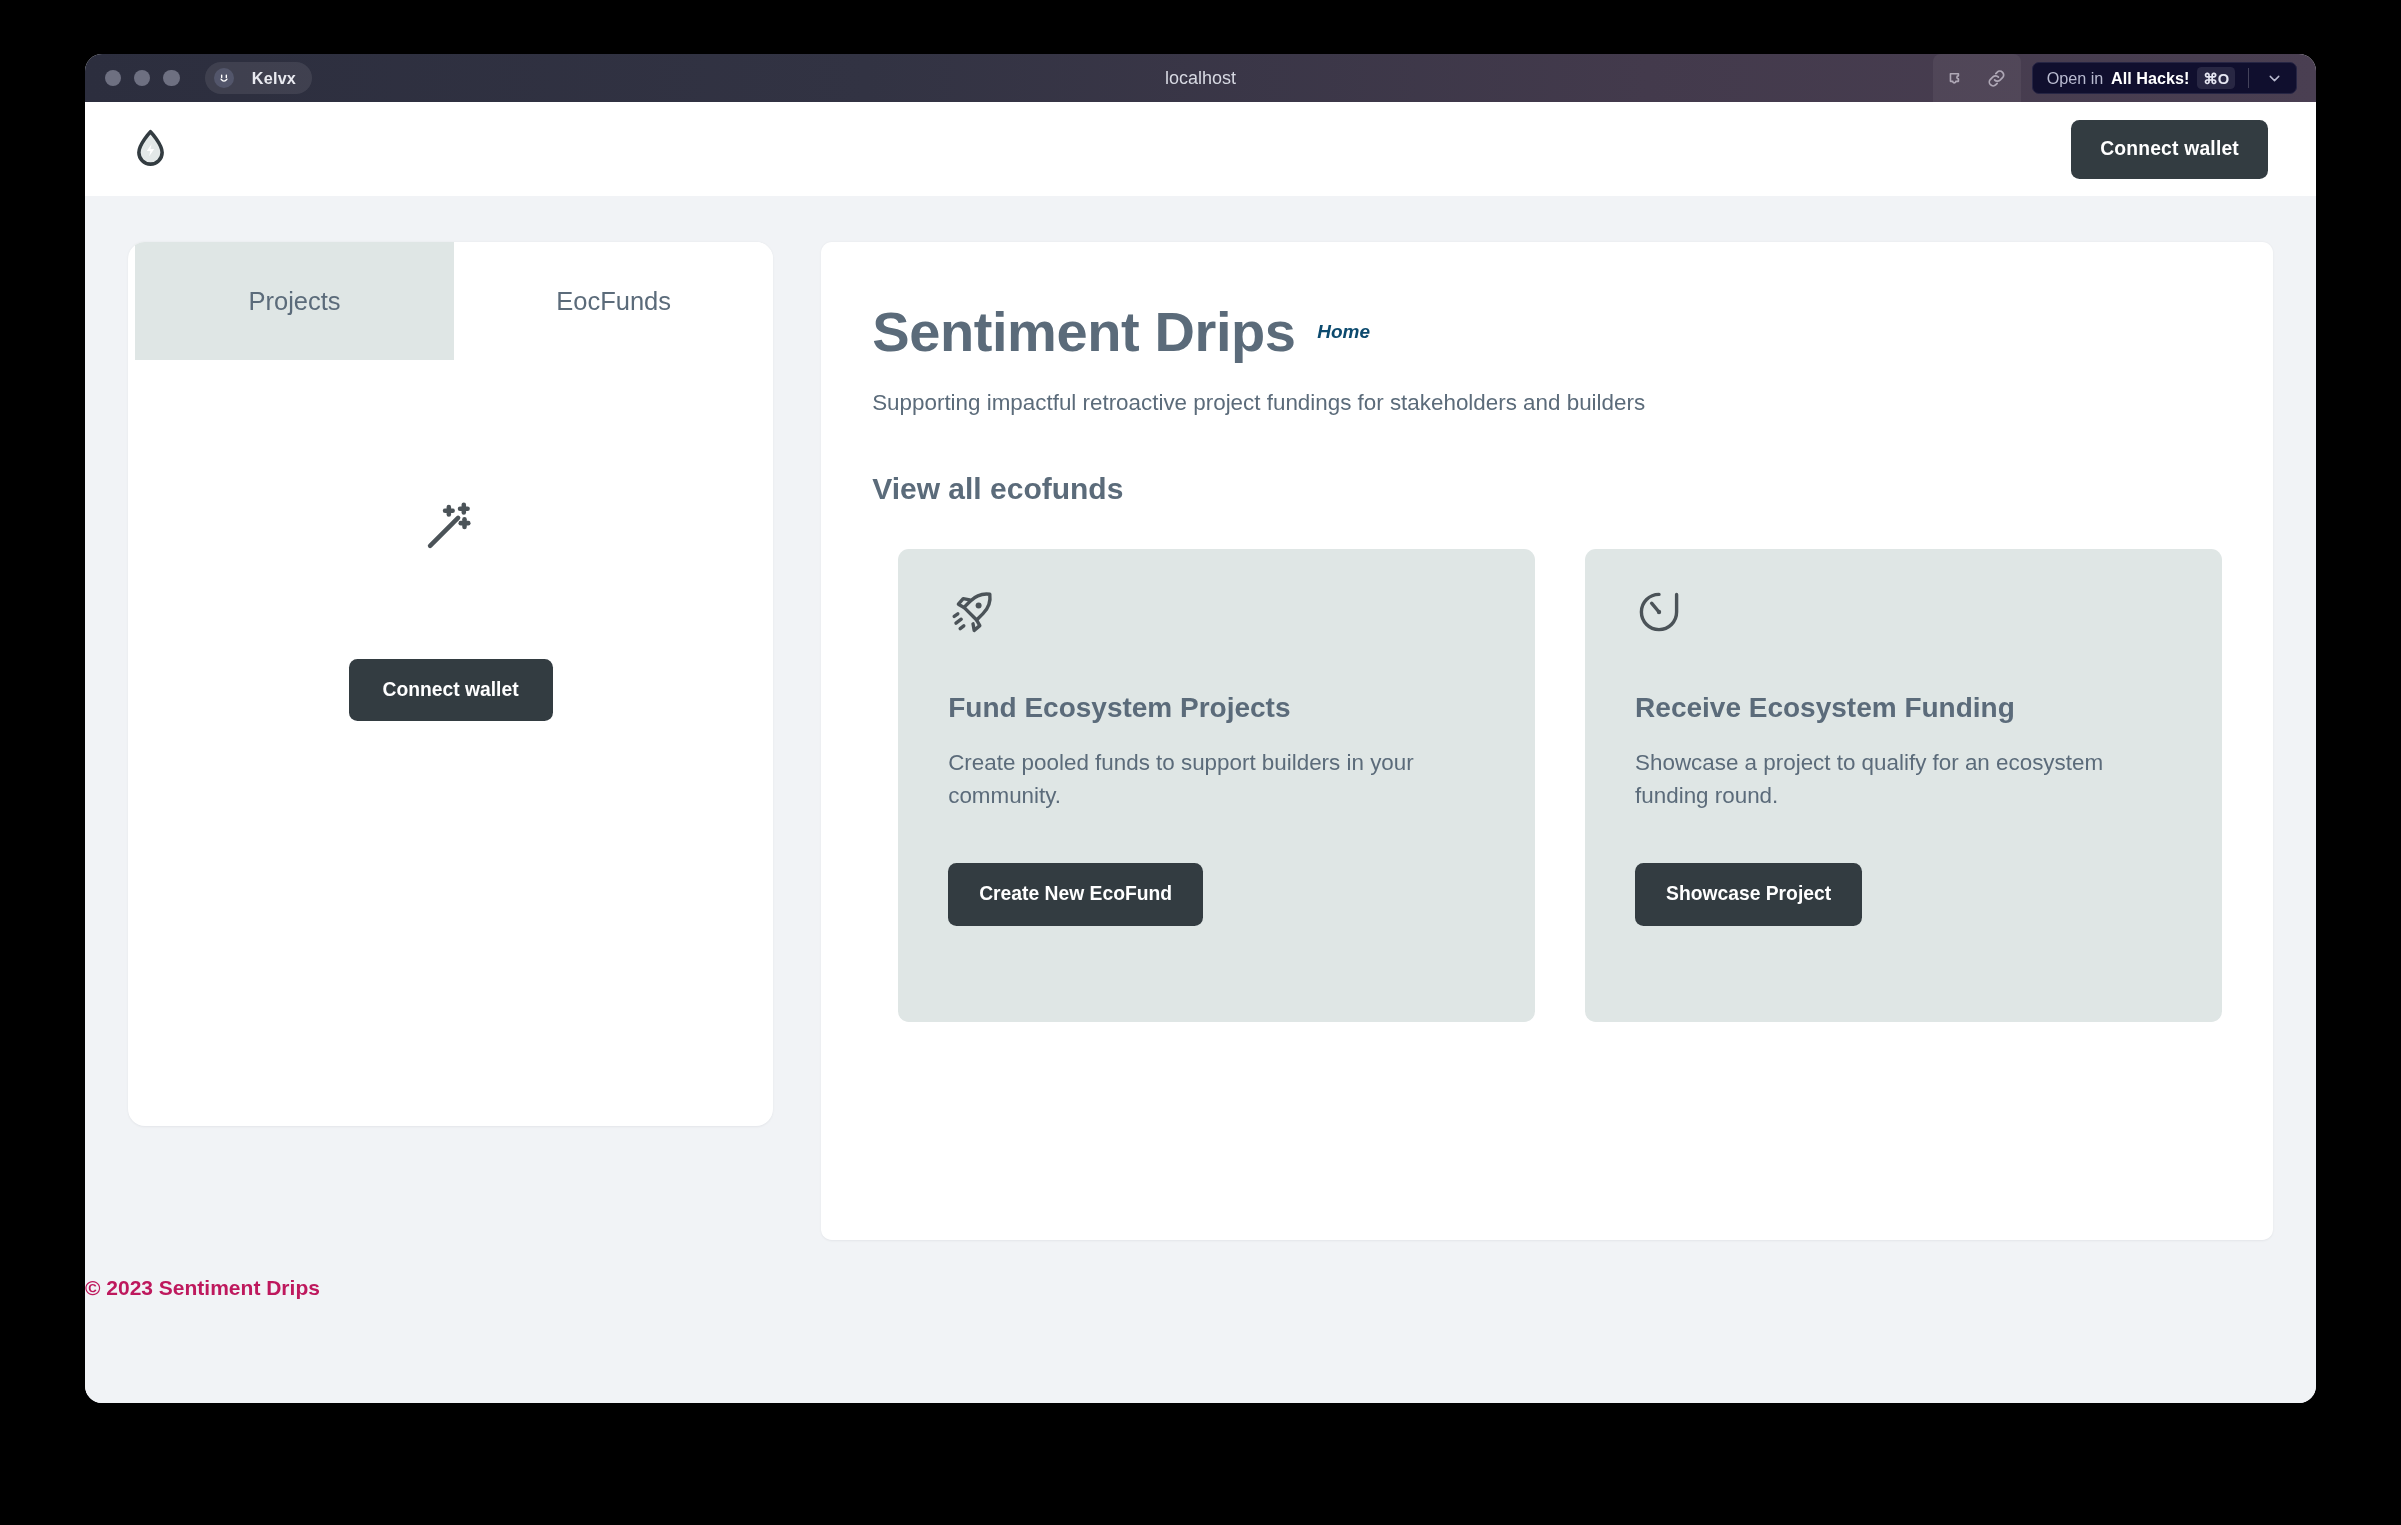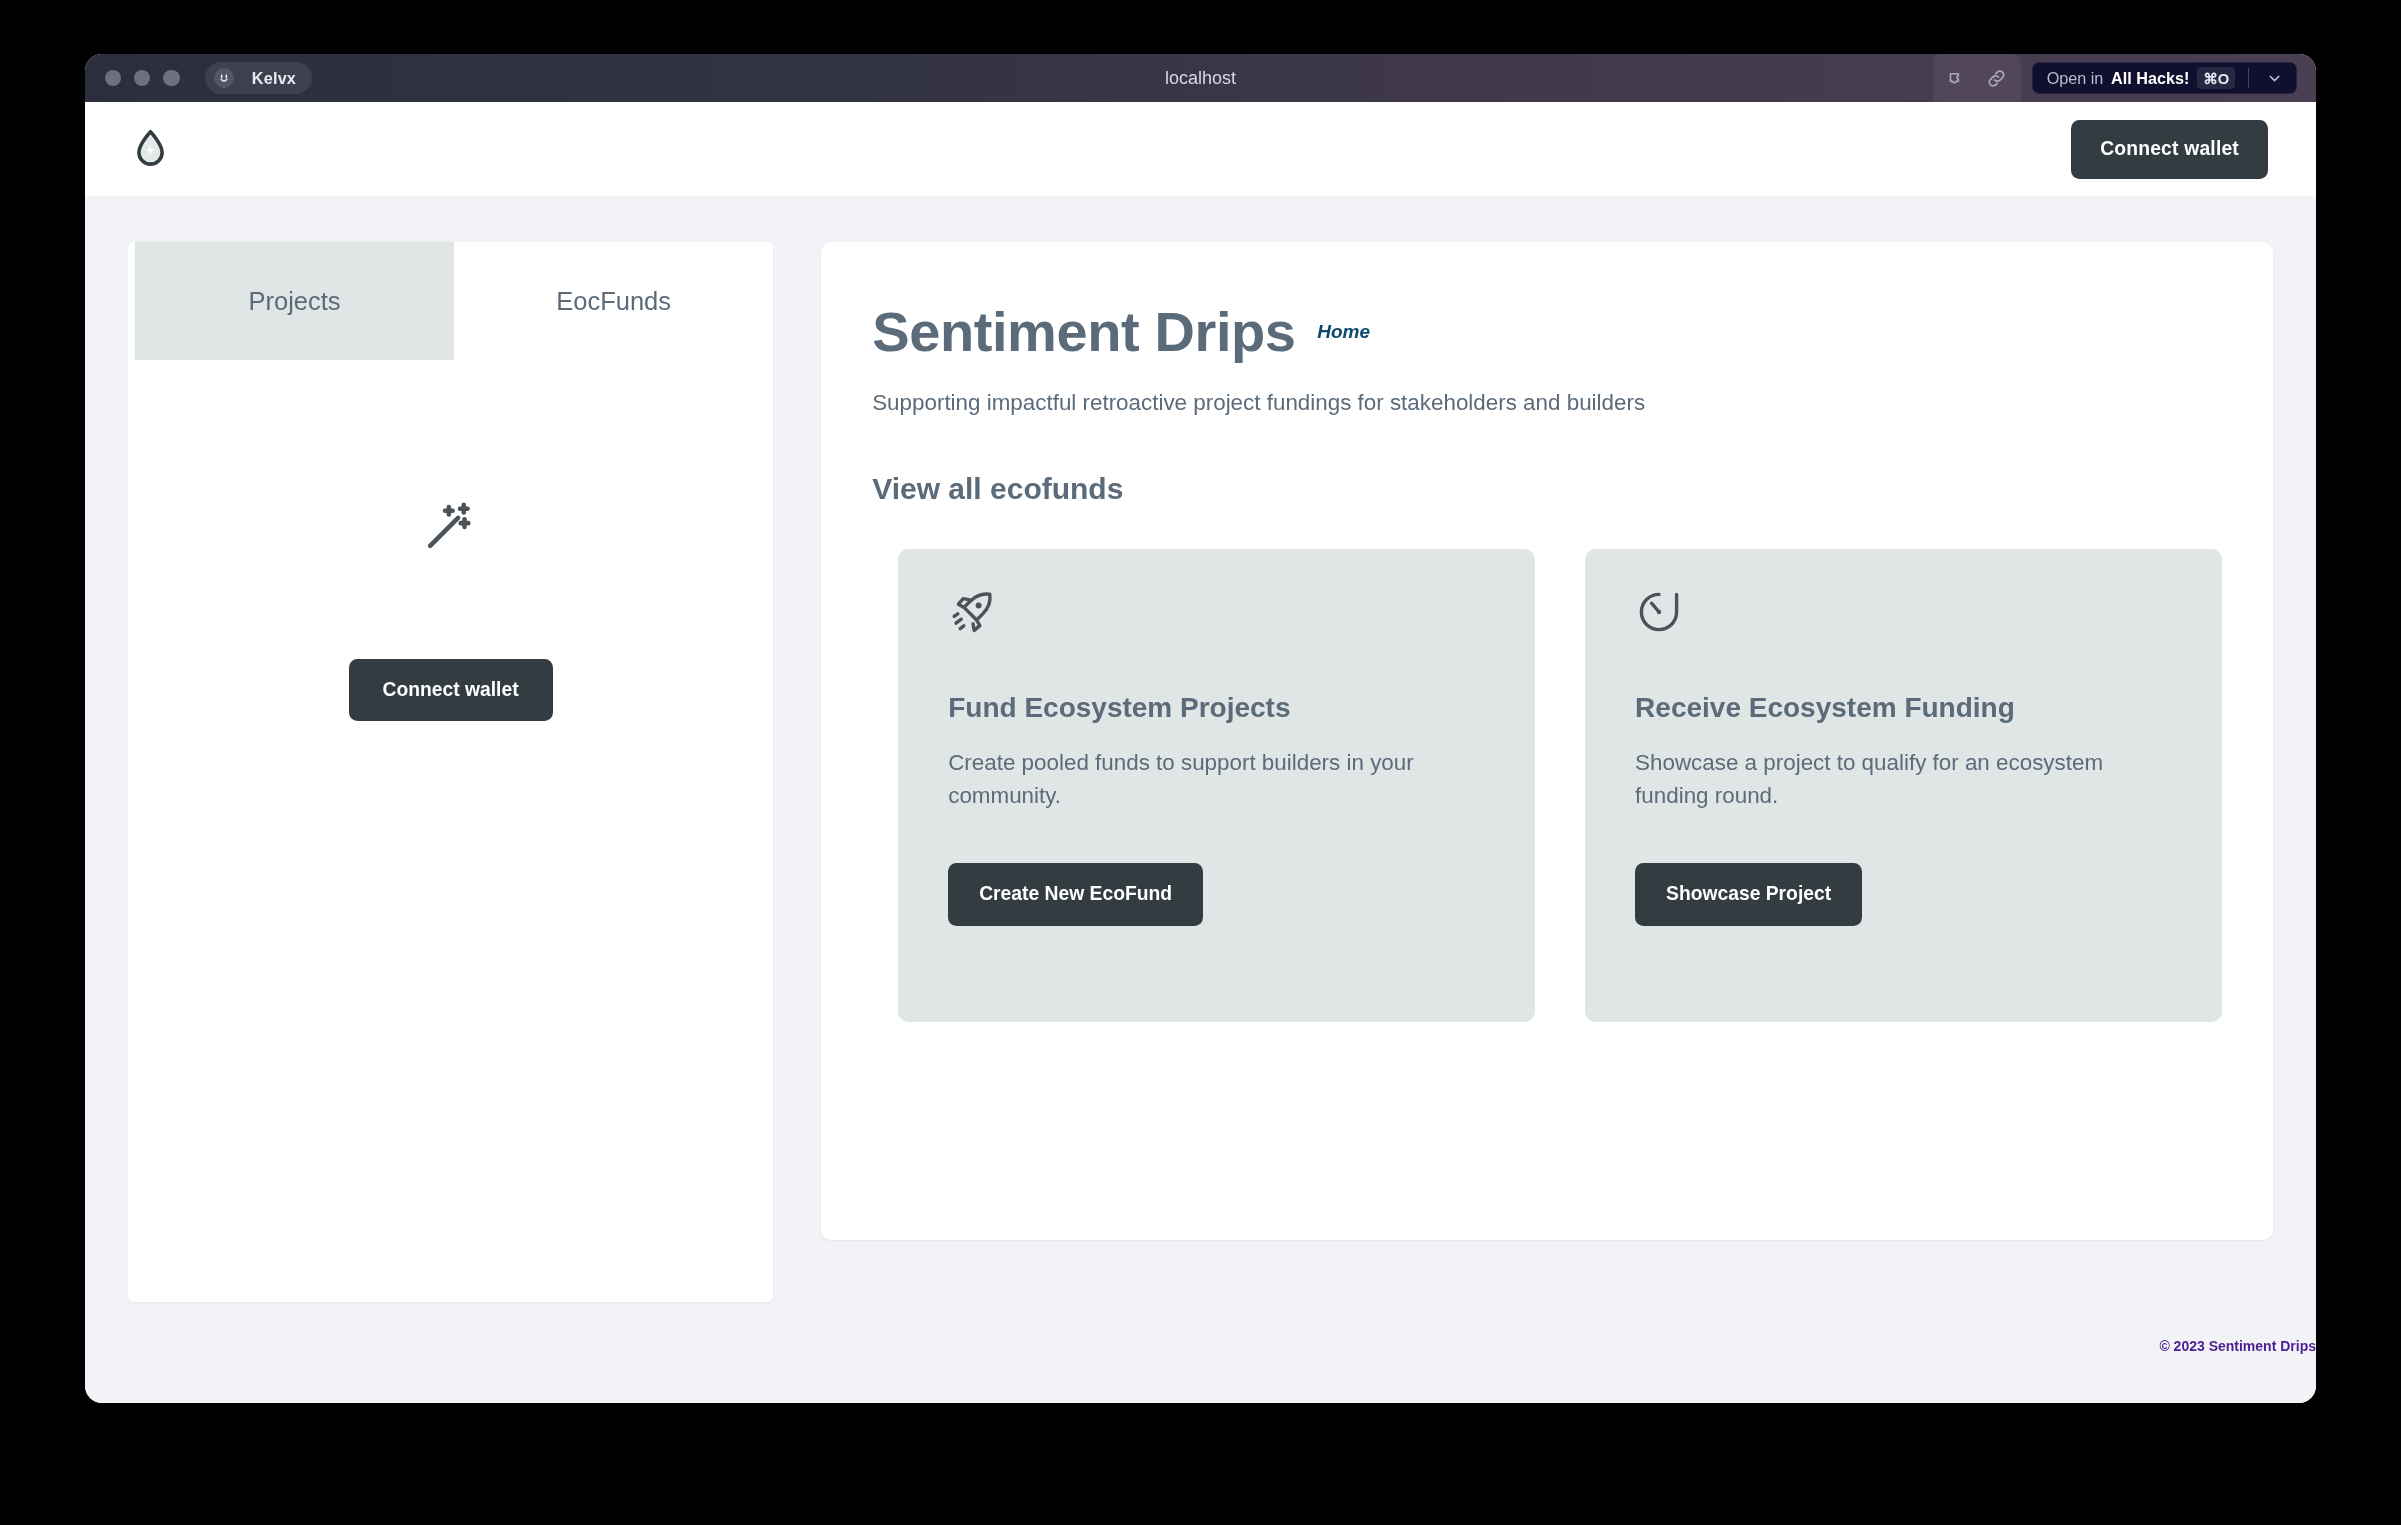--- a/index.html
+++ b/index.html
@@ -113,24 +113,24 @@
   #content{
     display:flex; gap:48px;
     padding:46px 43px 0 43px;
     align-items:flex-start;
   }
 
   
   #left-panel{
     width:650px;
     background:#ffffff;
-    border-radius:6px;
+    border-radius:17px;
     overflow:hidden;
     box-shadow:0 0.8px 2.3px rgba(16,24,40,.06);
-    height:1060px;
+    height:884px;
     position:relative;
     padding-left:7px;
   }
   #panel-tabs{ display:flex; }
   .panel-tab{
     flex:1 1 0; height:118px;
     display:flex; align-items:center; justify-content:center;
     font-size:25.5px; color:#5b6b7a;
     background:#ffffff; border:none; cursor:pointer;
     font-family:inherit;
@@ -197,22 +197,22 @@
     background:#333c41; color:#ffffff;
     font-size:19.3px; font-weight:bold;
     border:none; border-radius:8.5px;
     padding:0 31px; height:63px;
     cursor:pointer; font-family:inherit;
   }
 
   
   #site-footer{
     margin-top:36px;
-    text-align:right;
-    font-size:14px; font-weight:bold; color:#4c1d95;
+    text-align:left;
+    font-size:21px; font-weight:bold; color:#be185d;
   }
 </style>
 </head>
 <body>
 
 <div id="browser-window">
 
   <div id="titlebar">
 
     <div class="traffic">

